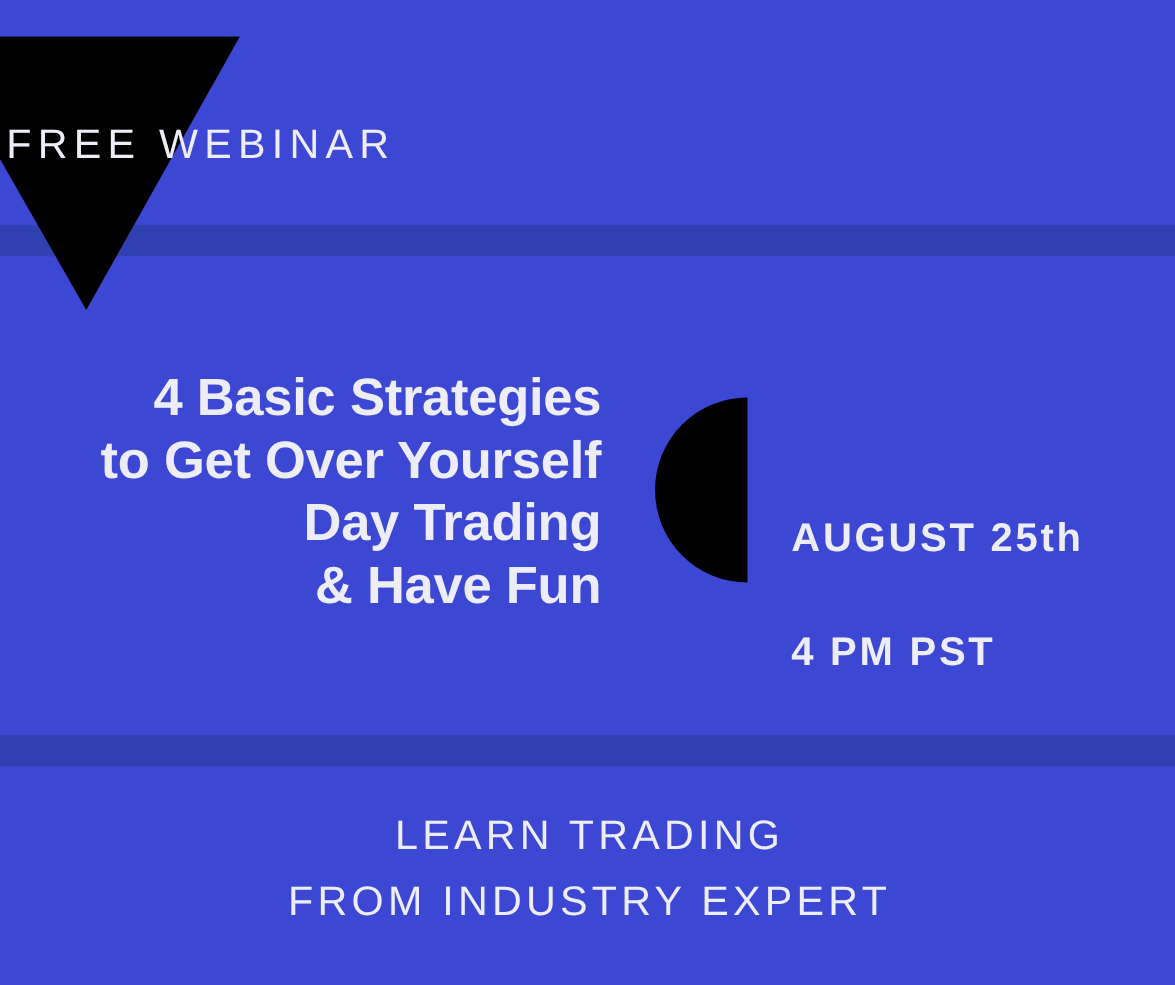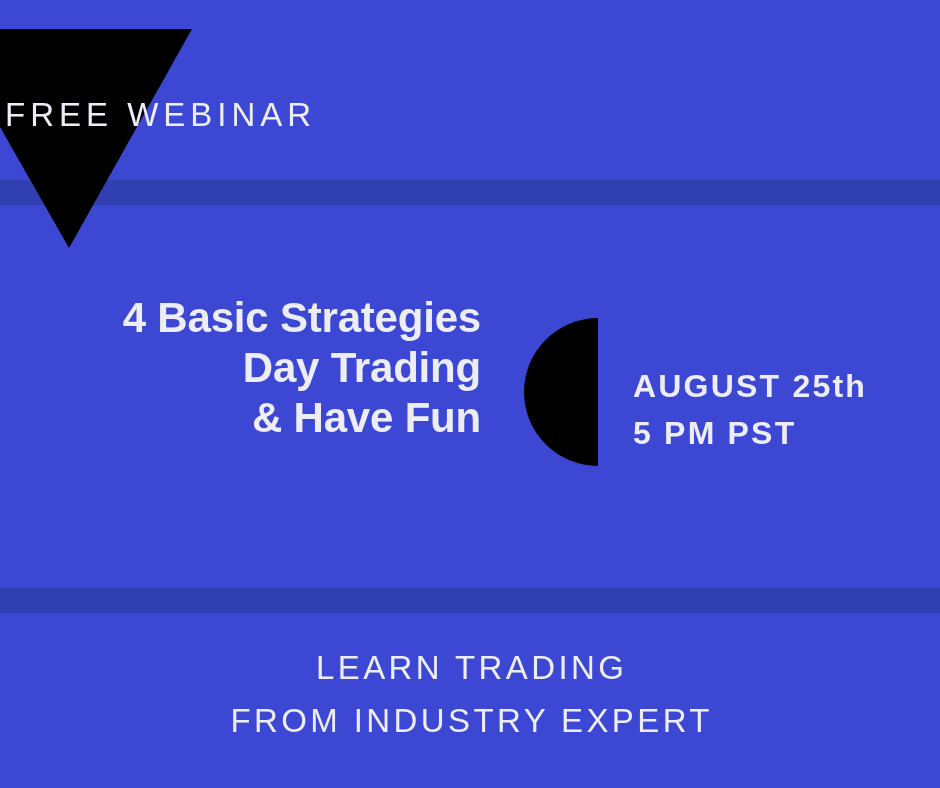--- a/index.html
+++ b/index.html
@@ -82,21 +82,21 @@
     position: absolute;
     left: 633px;
     top: 363px;
     color: #ededf7;
     font-size: 32px;
     font-weight: 700;
     line-height: 47px;
     letter-spacing: 2.2px;
     text-align: left;
   }
-  .datetime .line { display: block; white-space: nowrap; }
+  .datetime .line { display: block; white-space: nowrap; margin-top: 44px; }
 
   .tagline {
     position: absolute;
     left: 0;
     top: 641px;
     width: 100%;
     text-align: center;
     color: #ededf7;
     font-size: 33px;
     font-weight: 300;
@@ -116,27 +116,28 @@
   <div class="band band-bottom"></div>
 
   <div class="shape-triangle"></div>
 
   <div class="shape-semicircle"></div>
 
   <div class="eyebrow">FREE WEBINAR</div>
 
   <div class="headline">
     <span class="line">4 Basic Strategies</span>
+    <span class="line">to Get Over Yourself</span>
     <span class="line">Day Trading</span>
     <span class="line">&amp; Have Fun</span>
   </div>
 
   <div class="datetime">
     <span class="line">AUGUST 25th</span>
-    <span class="line">5 PM PST</span>
+    <span class="line">4 PM PST</span>
   </div>
 
   <div class="tagline">
     <span class="line">LEARN TRADING</span>
     <span class="line">FROM INDUSTRY EXPERT</span>
   </div>
 
 </div>
 
 </body></html>

